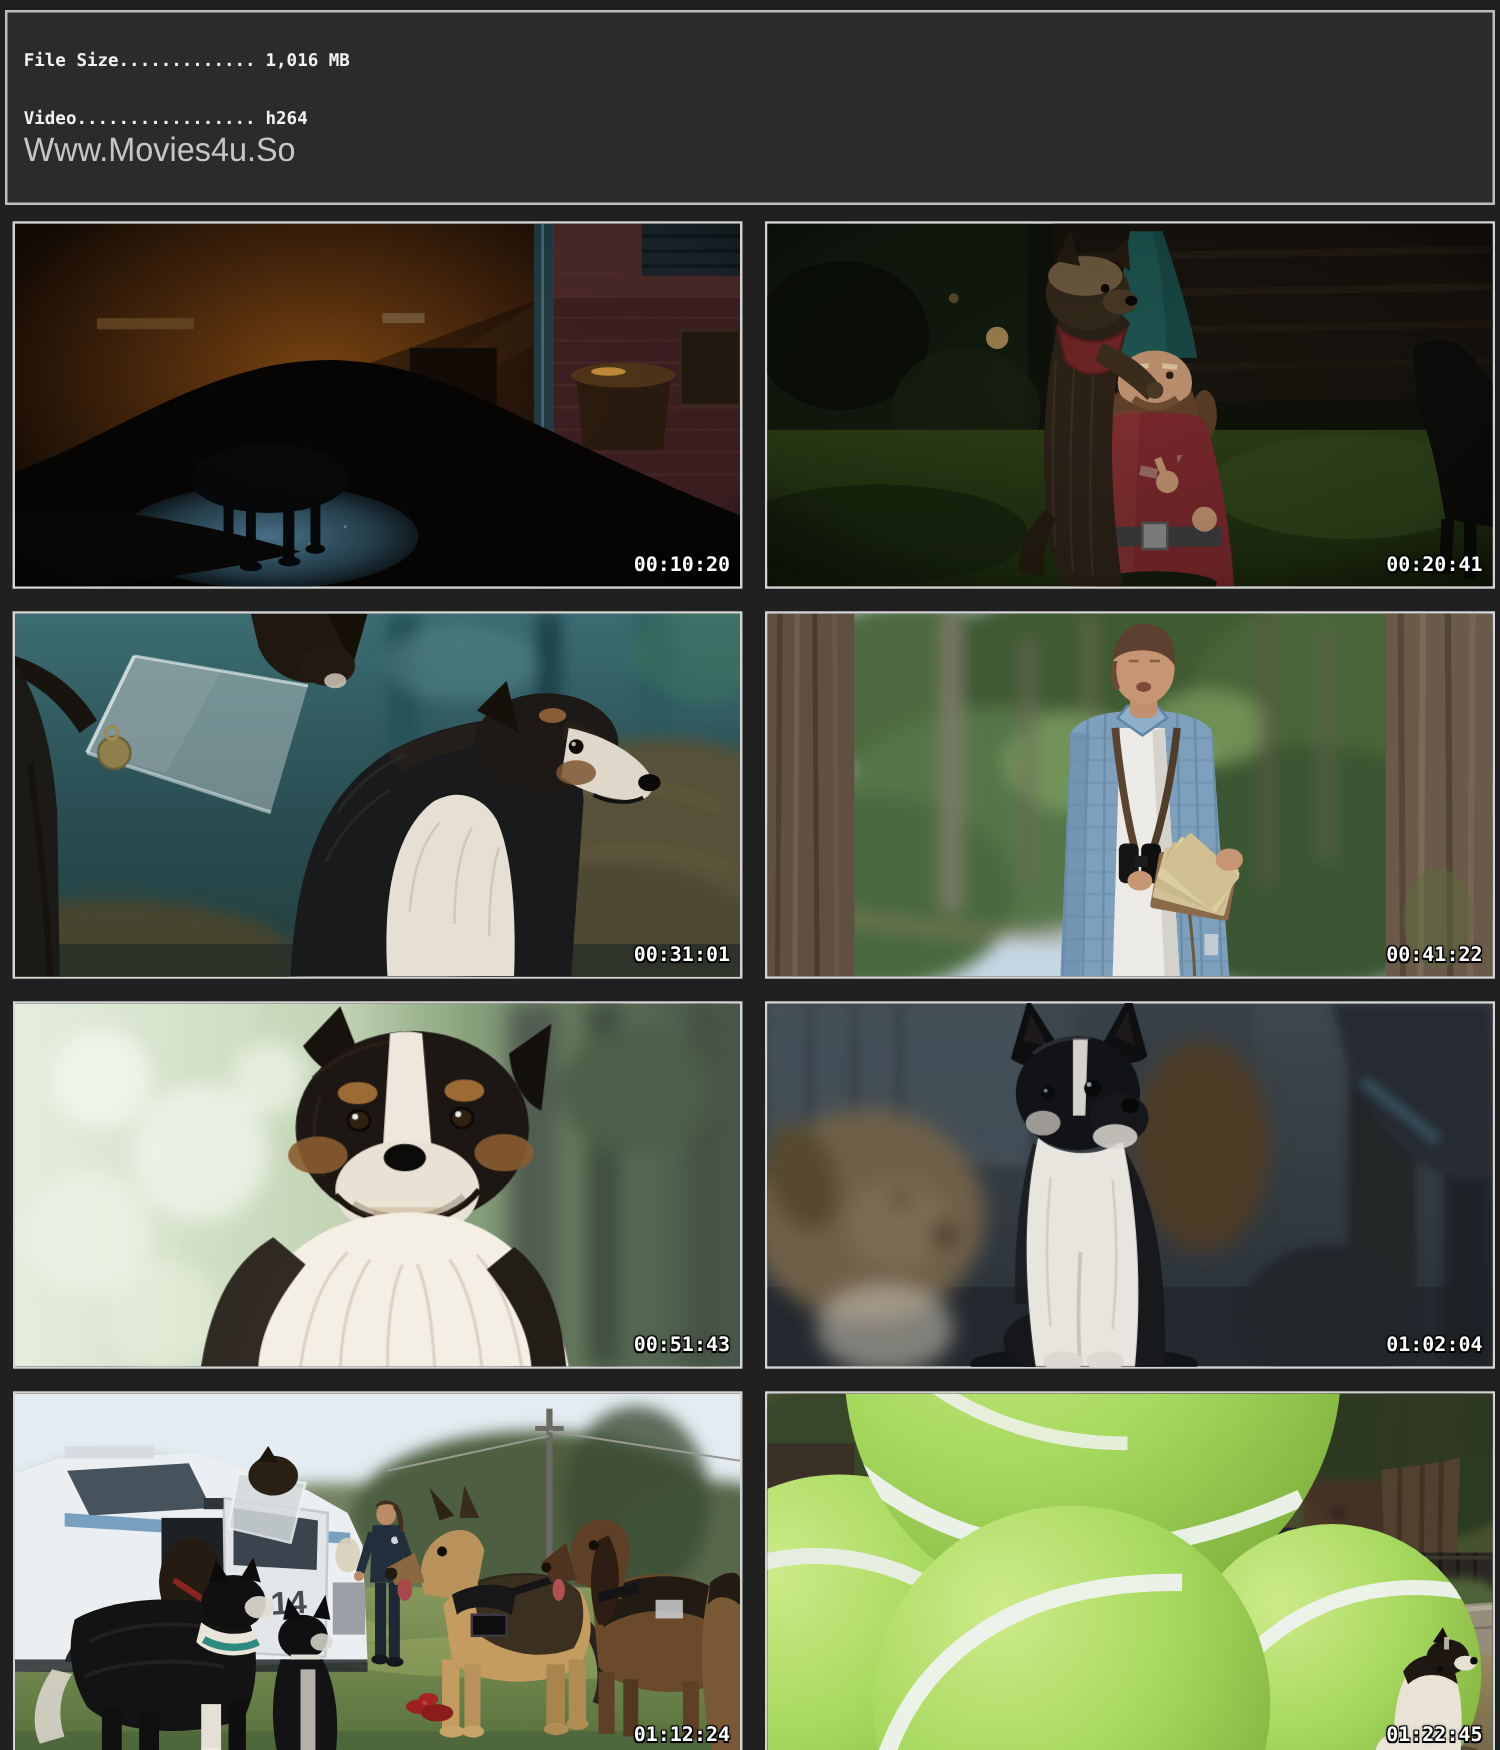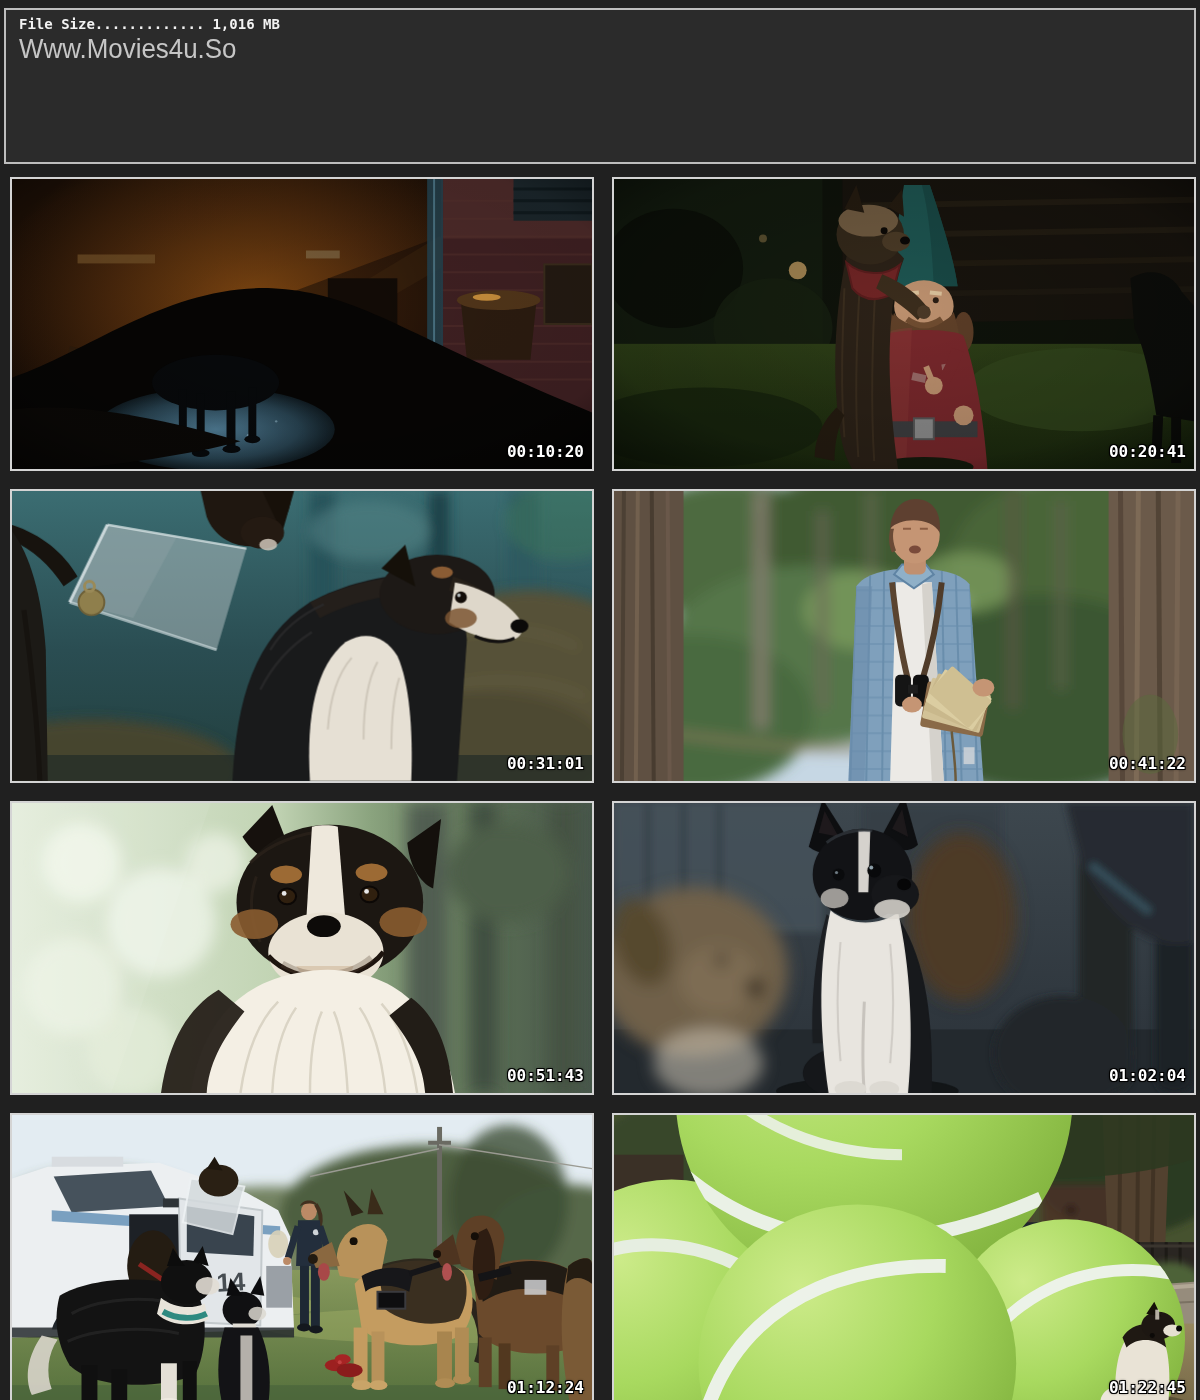--- a/index.html
+++ b/index.html
@@ -4,21 +4,21 @@
 <style>
   html,body{margin:0;padding:0;width:1200px;height:1400px;overflow:hidden;background:#202020;}
   body{font-family:"DejaVu Sans Mono",monospace;position:relative;}
 
   
   .info-panel{
     position:absolute;left:4px;top:8px;width:1192px;height:156px;
     box-sizing:border-box;background:#2b2b2b;border:2px solid #bdbdbd;
     padding:4px 0 0 13px;overflow:hidden;
   }
-  .info-row{font:700 14px/21px "DejaVu Sans Mono",monospace;color:#f2f2f2;white-space:pre;}
+  .info-row{font:700 14px/21px "DejaVu Sans Mono",monospace;color:#f2f2f2;white-space:pre;margin-top:25px;}
   .info-row .val{margin-left:8px;}
   .watermark{
     font-family:"Liberation Sans",sans-serif;font-size:27px;line-height:24px;
     font-weight:400;color:#c6c6c6;letter-spacing:0px;margin-top:2px;
     transform:scaleX(.96);transform-origin:left center;
   }
 
   
   .grid{
     position:absolute;left:10px;top:177px;width:1095px;
@@ -33,20 +33,21 @@
     position:absolute;right:8px;bottom:8px;
     font:700 16px "DejaVu Sans Mono",monospace;color:#ffffff;letter-spacing:0;
     text-shadow:-1px -1px 0 #000,1px -1px 0 #000,-1px 1px 0 #000,1px 1px 0 #000,0 0 3px #000;
   }
 </style>
 </head>
 <body>
 
 <div class="info-panel">
   <div class="info-row"><span>File Size.............</span><span class="val">1,016 MB</span></div>
+  <div class="info-row"><span>Video.................</span><span class="val">h264</span></div>
   <div class="watermark">Www.Movies4u.So</div>
 </div>
 
 <div class="grid">
 
   <figure class="shot">
     <svg viewBox="0 0 584 292" preserveAspectRatio="none">
       <defs>
         <radialGradient id="s1glow" cx="55%" cy="42%" r="60%">
           <stop offset="0" stop-color="#7a4410"></stop>

